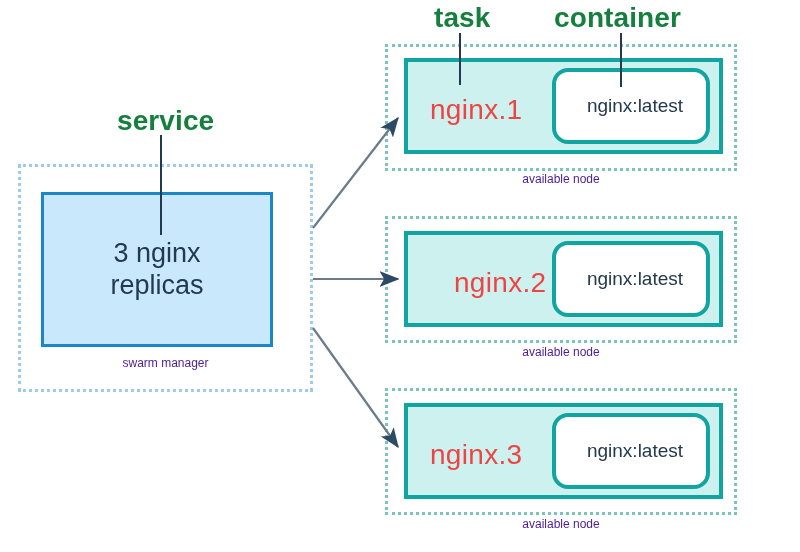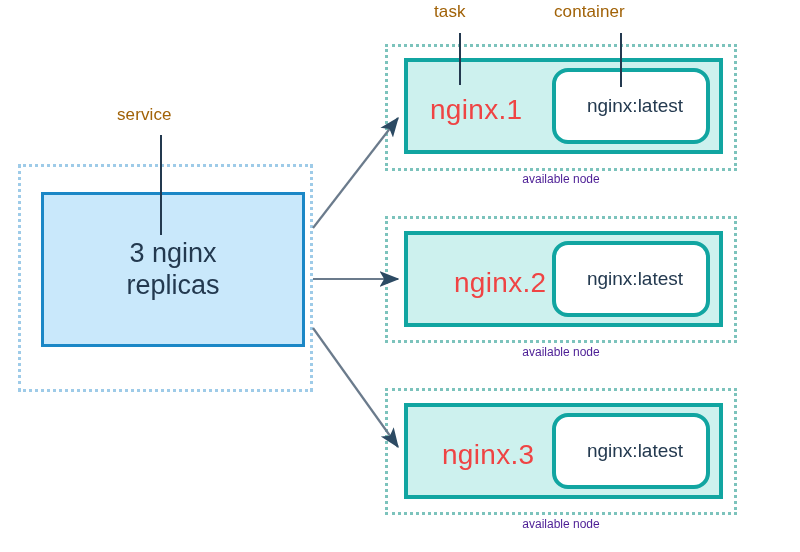--- a/index.html
+++ b/index.html
@@ -23,24 +23,25 @@
     top: 0;
     width: 800px;
     height: 552px;
     pointer-events: none;
     z-index: 5;
   }
 
   
   .callout-label {
     position: absolute;
-    font-size: 17px;
-    color: #a16207;
+    font-size: 28px;
+    color: #15803d;
     white-space: nowrap;
     letter-spacing: 0.1px;
+    font-weight: bold;
   }
   .group-caption {
     position: absolute;
     font-size: 12px;
     color: #4c1d95;
     white-space: nowrap;
     text-align: center;
   }
 
   
@@ -111,25 +112,26 @@
 
   <div class="callout-label" style="left:117px; top:105px;">service</div>
 
   <div class="callout-label" style="left:434px; top:2px;">task</div>
 
   <div class="callout-label" style="left:554px; top:2px;">container</div>
 
   <div class="service-region" style="left:18px; top:164px; width:295px; height:228px;">
   </div>
 
-  <div class="service-box" style="left:41px; top:192px; width:264px; height:155px;">
+  <div class="service-box" style="left:41px; top:192px; width:232px; height:155px;">
     <div class="service-box-text">3 nginx
 replicas</div>
   </div>
 
+  <div class="group-caption" style="left:18px; top:356px; width:295px;">swarm manager</div>
 
   <div class="node-region" style="left:385px; top:44px; width:352px; height:127px;"></div>
 
   <div class="task-box" style="left:404px; top:58px; width:319px; height:96px;">
   </div>
   <div class="task-label" style="left:430px; top:94px;">nginx.1</div>
   <div class="container-box" style="left:552px; top:68px; width:158px; height:76px;">
     <span class="container-label">nginx:latest</span>
   </div>
   <div class="group-caption" style="left:385px; top:172px; width:352px;">available node</div>
@@ -141,21 +143,21 @@
   <div class="task-label" style="left:454px; top:267px;">nginx.2</div>
   <div class="container-box" style="left:552px; top:241px; width:158px; height:76px;">
     <span class="container-label">nginx:latest</span>
   </div>
   <div class="group-caption" style="left:385px; top:345px; width:352px;">available node</div>
 
   <div class="node-region" style="left:385px; top:388px; width:352px; height:127px;"></div>
 
   <div class="task-box" style="left:404px; top:403px; width:319px; height:96px;">
   </div>
-  <div class="task-label" style="left:430px; top:439px;margin-left:12px;">nginx.3</div>
+  <div class="task-label" style="left:430px; top:439px;">nginx.3</div>
   <div class="container-box" style="left:552px; top:413px; width:158px; height:76px;">
     <span class="container-label">nginx:latest</span>
   </div>
   <div class="group-caption" style="left:385px; top:517px; width:352px;">available node</div>
 
   <svg id="wire-layer" viewBox="0 0 800 552">
     <defs>
       <marker id="arrowhead" markerWidth="9" markerHeight="8" refX="8.4" refY="4" orient="auto" markerUnits="strokeWidth">
         <path d="M0,0.4 L9,4 L0,7.6 L2.1,4 Z" fill="#2c4a63"></path>
       </marker>

